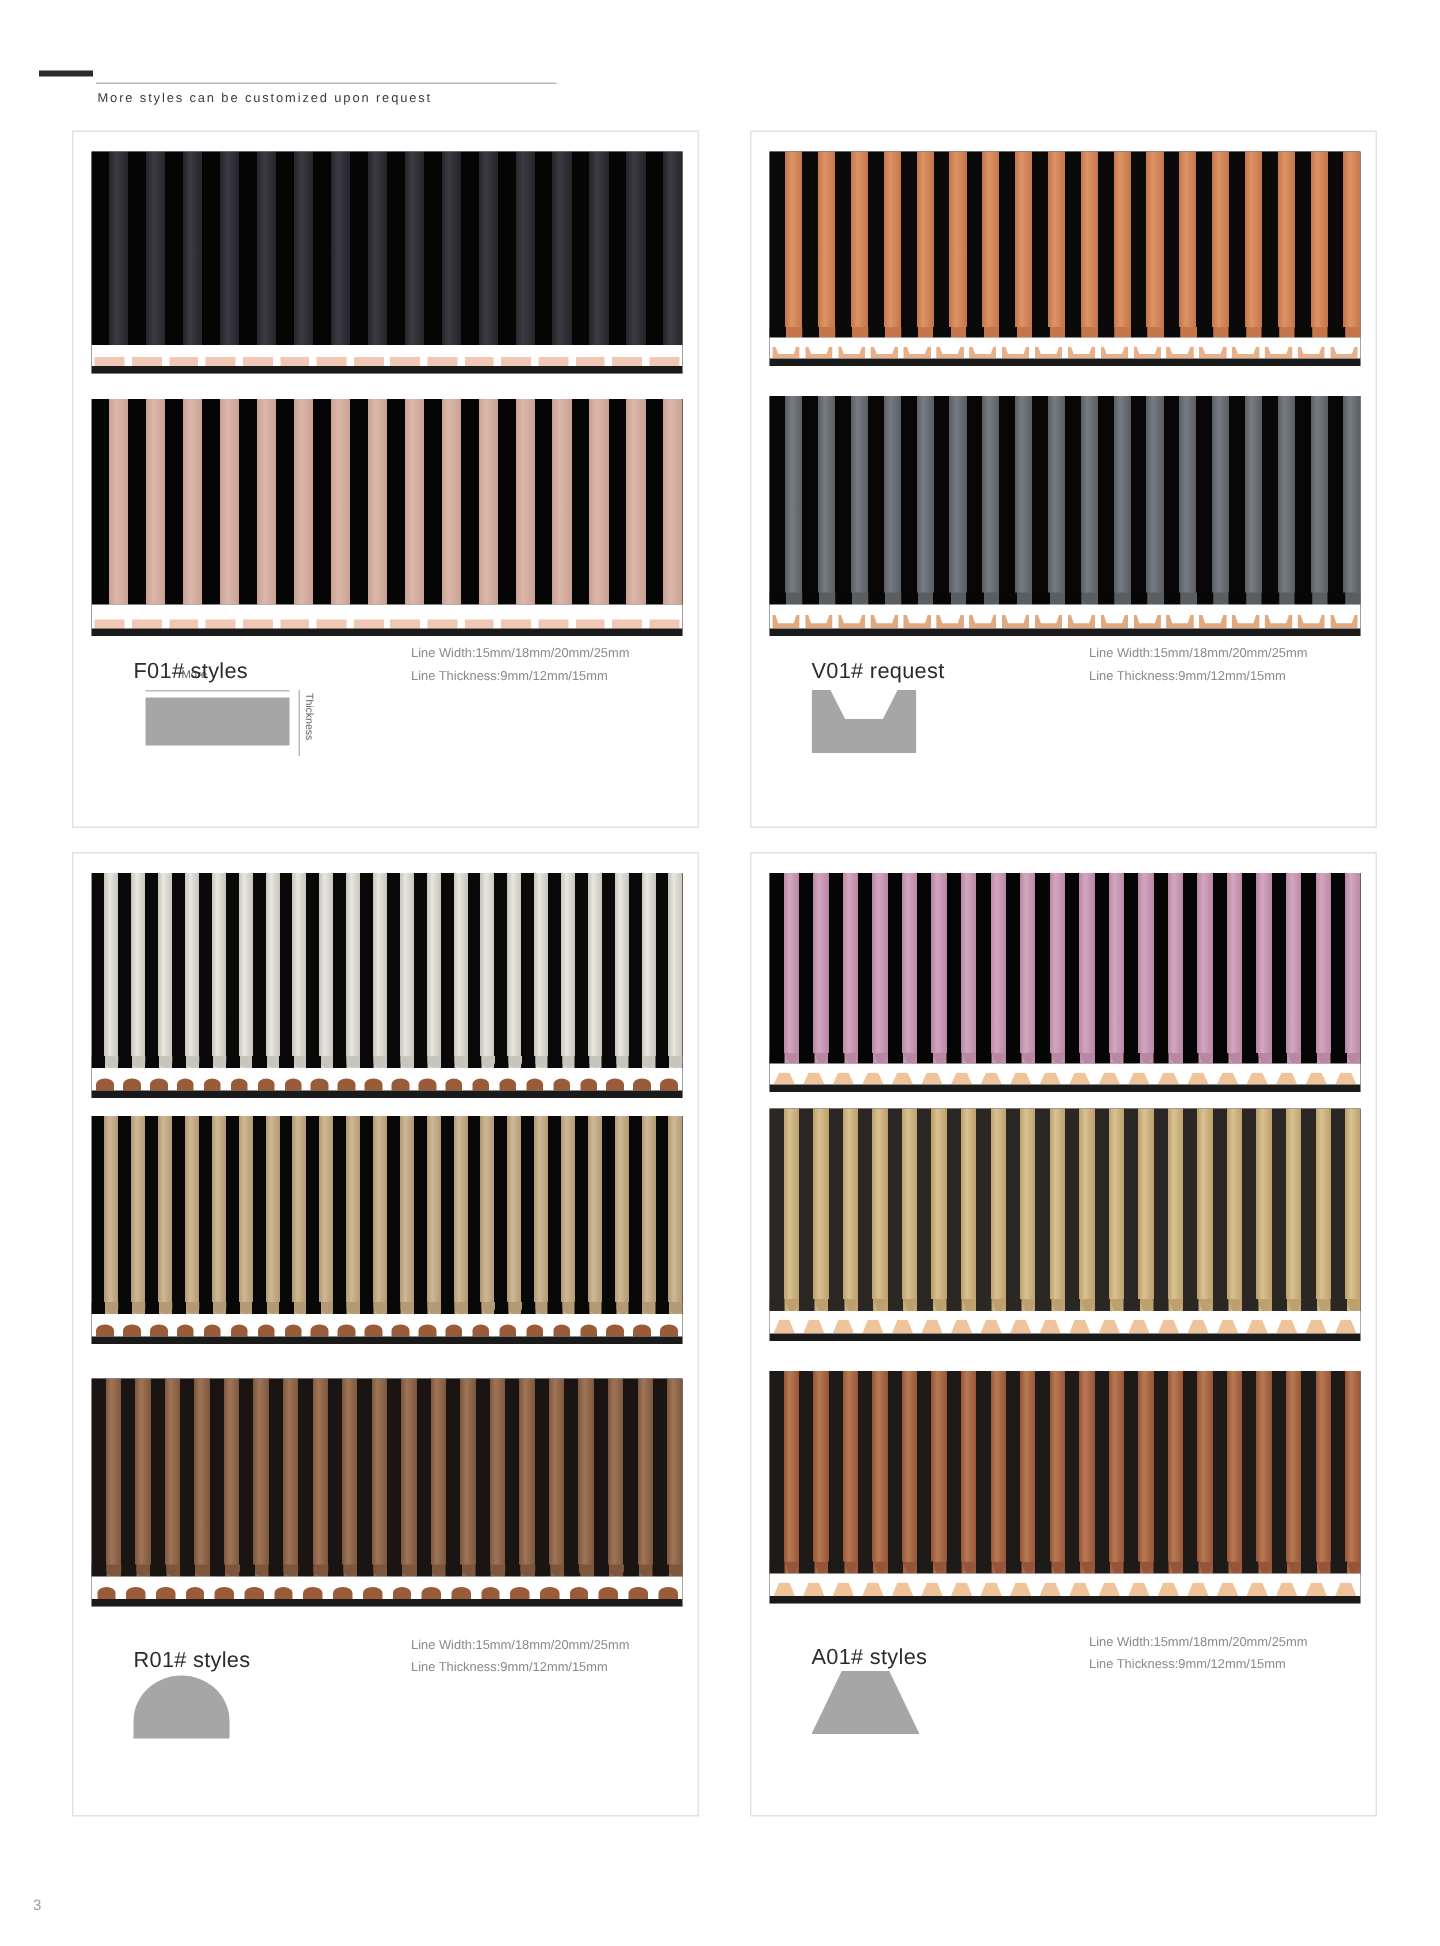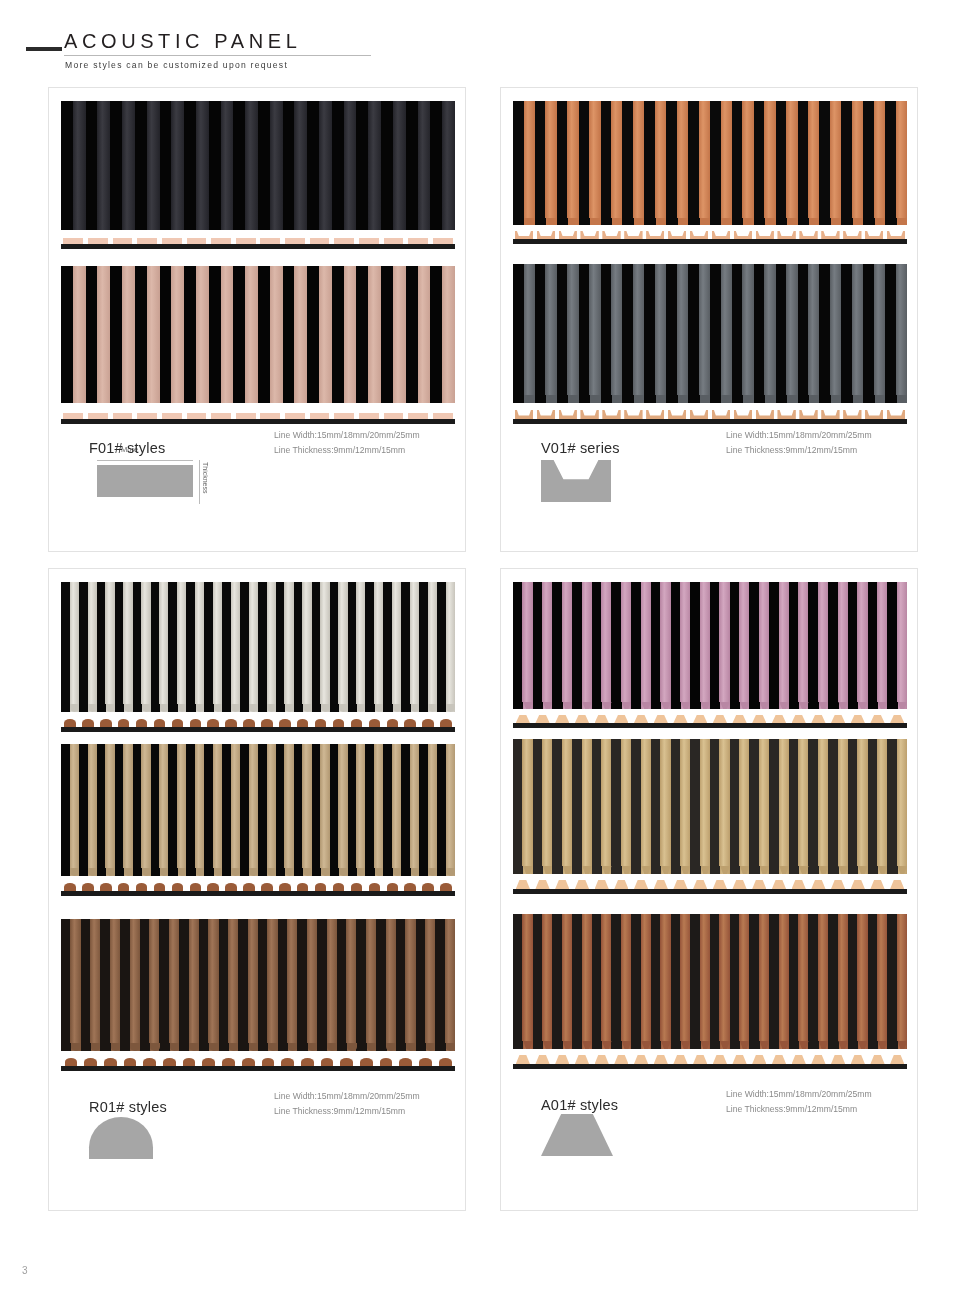--- a/index.html
+++ b/index.html
@@ -143,21 +143,20 @@
     left: 22px; top: 1265px;
     font-size: 10px;
     color: #a0a0a0;
   }
 </style>
 </head>
 <body>
 
 <div class="page-header">
   <div class="header-rule-left"></div>
-  <div class="header-title">ACOUSTIC PANEL</div>
   <div class="header-rule-under"></div>
   <div class="header-sub">More styles can be customized upon request</div>
 </div>
 
 <div class="card" id="card-f01">
     <div class="panel" style="top: 13px; height: 148px; width: 394px; background: rgb(5, 5, 5);">
       <div class="panel-slats" style="height: 129px; background: repeating-linear-gradient(90deg, rgb(5, 5, 5) 0%, rgb(5, 5, 5) 3%, rgb(36, 36, 42) 3%, rgb(59, 59, 66) 4.235%, rgb(36, 36, 42) 6.25%);"></div>
       <div class="panel-white" style="height: 19px;"></div>
       <div class="panel-feet" style="height: 8px; bottom: 5px;">
         <div class="foot">
@@ -542,21 +541,21 @@
         <div class="foot">
           <i style="background: rgb(224, 169, 127); left: 8%; right: 8%; border-radius: 0px; clip-path: polygon(0px 0px, 12% 0px, 22% 62%, 78% 62%, 88% 0px, 100% 0px, 100% 100%, 0px 100%);"></i>
         </div>
         <div class="foot">
           <i style="background: rgb(224, 169, 127); left: 8%; right: 8%; border-radius: 0px; clip-path: polygon(0px 0px, 12% 0px, 22% 62%, 78% 62%, 88% 0px, 100% 0px, 100% 100%, 0px 100%);"></i>
         </div>
       </div>
       <div class="panel-baseline"></div>
     </div>
     <div class="profile-icon" style="left: 40px; top: 372px; width: 70px; height: 42px; clip-path: polygon(0px 0px, 18% 0px, 32% 46%, 68% 46%, 82% 0px, 100% 0px, 100% 100%, 0px 100%);"></div>
-    <div class="series-name" style="left: 40px; top: 352px;">V01# series</div>
+    <div class="series-name" style="left: 40px; top: 352px;">V01# request</div>
     <div class="spec-block" style="left: 225px; top: 340px;">
       <div class="spec-line">Line Width:15mm/18mm/20mm/25mm</div>
       <div class="spec-line">Line Thickness:9mm/12mm/15mm</div>
     </div>
   </div>
 <div class="card" id="card-r01">
     <div class="panel" style="top: 13px; height: 150px; width: 394px; background: rgb(9, 9, 9);">
       <div class="panel-slats" style="height: 130px; background: repeating-linear-gradient(90deg, rgb(9, 9, 9) 0%, rgb(9, 9, 9) 2.182%, rgb(200, 197, 188) 2.182%, rgb(232, 230, 223) 3.08%, rgb(200, 197, 188) 4.545%);"></div>
       <div class="panel-feet" style="bottom: 20px; height: 8px;">
         <div class="foot">

